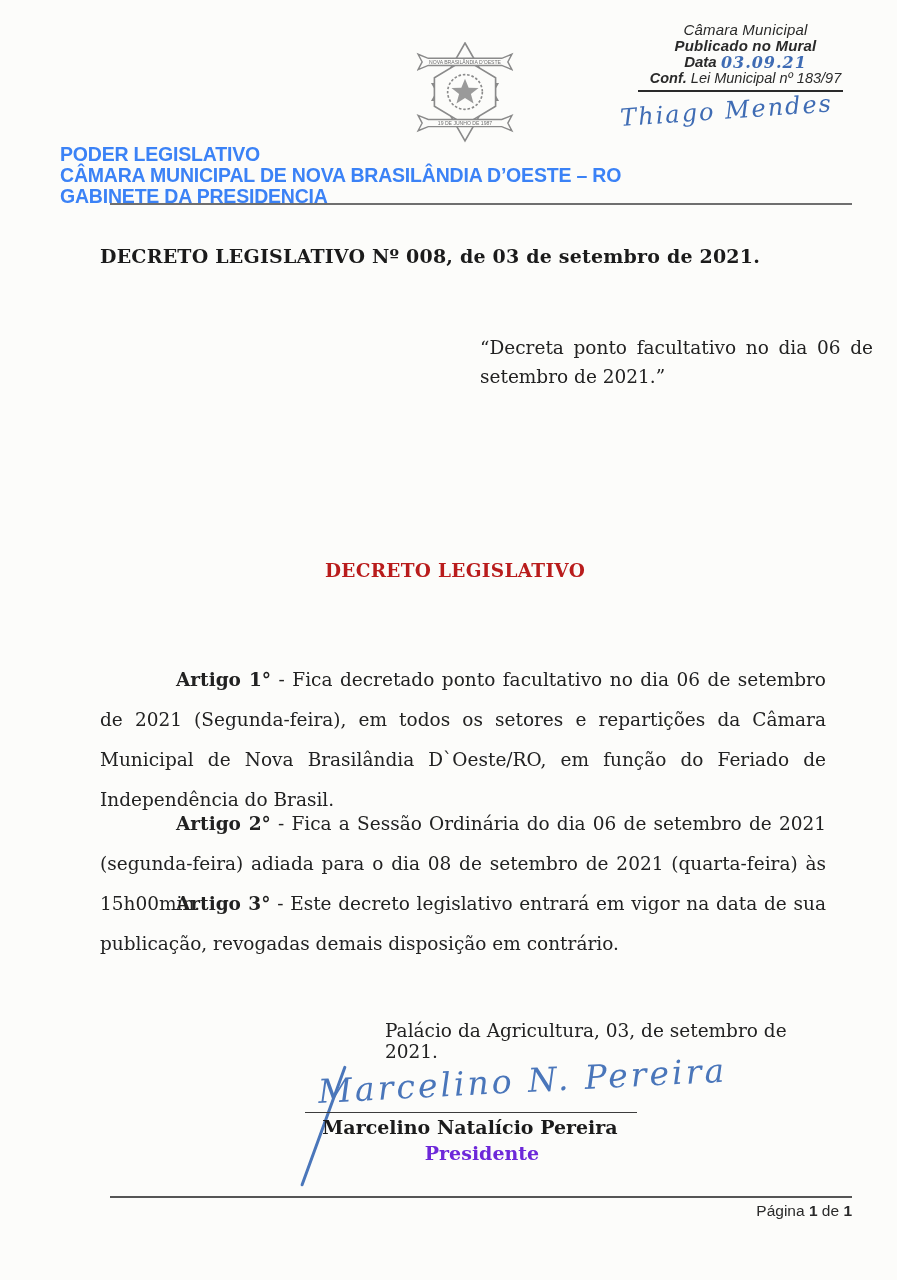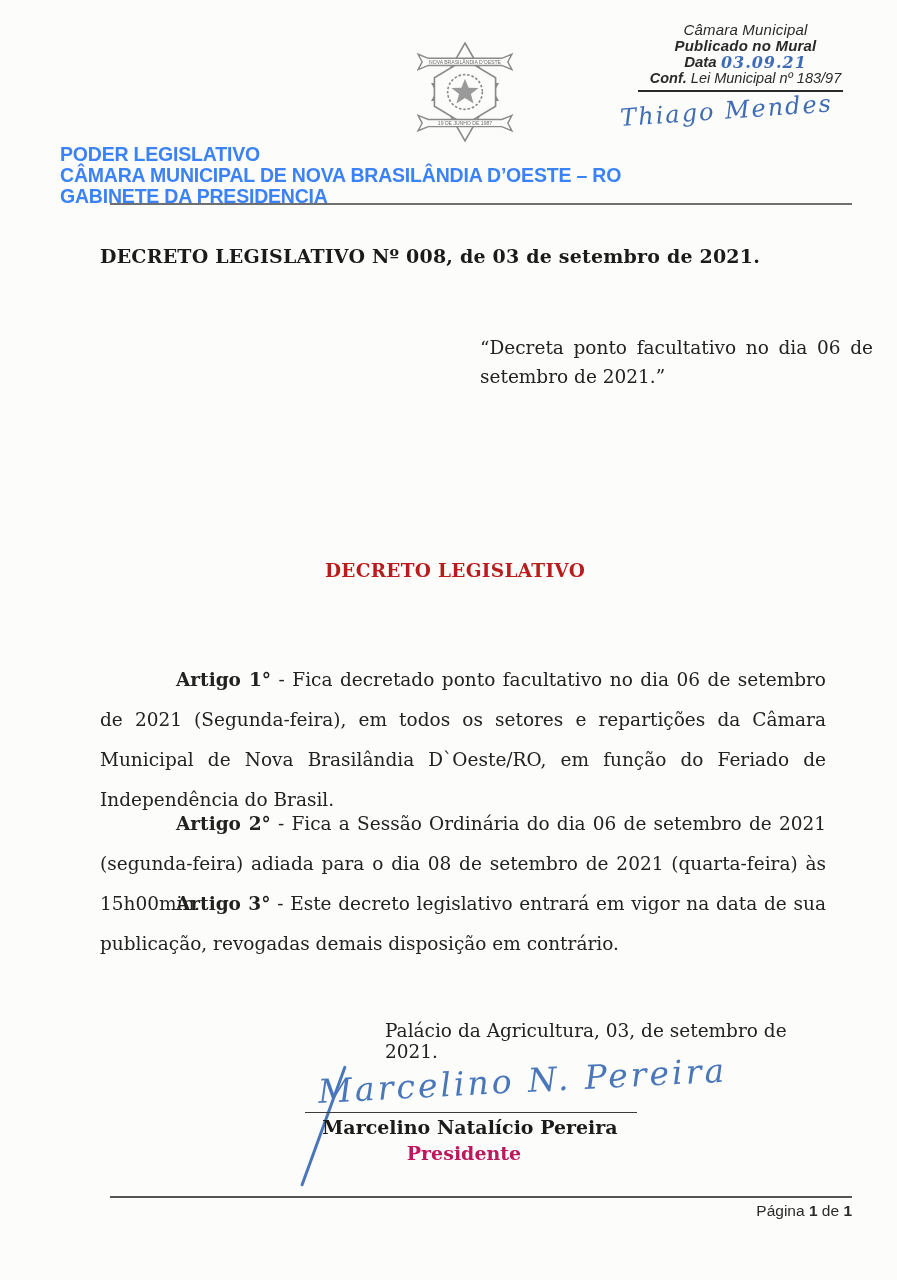--- a/index.html
+++ b/index.html
@@ -46,22 +46,22 @@
   .dateline{position:absolute;left:385px;top:1020px;width:445px;
     font-size:18.5px;color:#222;}
   
   .sig-flourish{position:absolute;left:322px;top:1062px;width:2.5px;height:128px;
     background:#4a76ba;transform:rotate(20deg);border-radius:2px;}
   .sig-script{position:absolute;left:318px;top:1063px;width:340px;
     font-size:33px;color:#4a76ba;transform:rotate(-3deg);letter-spacing:3px;white-space:nowrap;}
   .sig-line{position:absolute;left:305px;top:1112px;width:332px;border-top:1.6px solid #3c3c3c;}
   .sig-name{position:absolute;left:280px;top:1116px;width:380px;text-align:center;
     font-weight:bold;font-size:19px;color:#1b1b1b;}
-  .sig-role{position:absolute;left:274px;top:1142px;width:380px;text-align:center;
-    font-weight:bold;font-size:19px;color:#be185d;}
+  .sig-role{position:absolute;left:292px;top:1142px;width:380px;text-align:center;
+    font-weight:bold;font-size:19px;color:#6d28d9;}
   
   .foot-rule{position:absolute;left:110px;top:1196px;width:742px;border-top:2px solid #555;}
   .foot-text{position:absolute;left:500px;top:1202px;width:352px;text-align:right;
     font-size:15.5px;color:#2a2a2a;font-family:"Liberation Sans",sans-serif;}
   .foot-text b{font-weight:bold;}
 </style>
 </head>
 <body>
 
 <div class="page">

